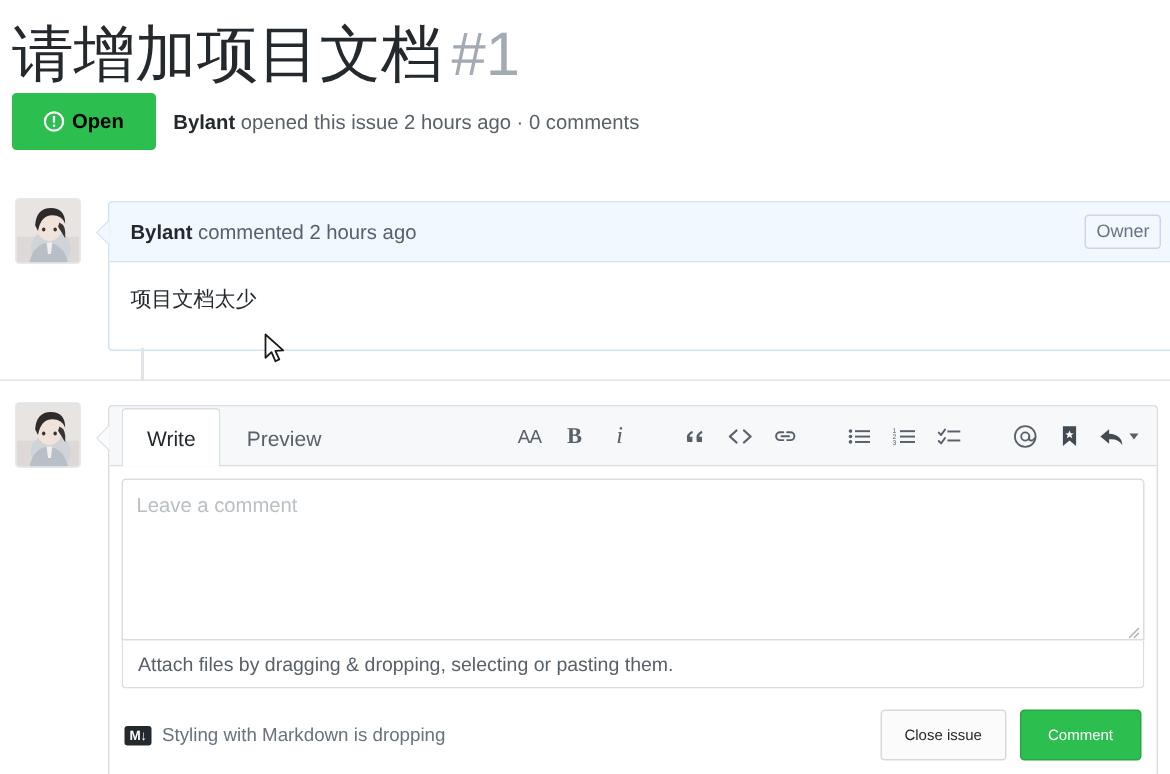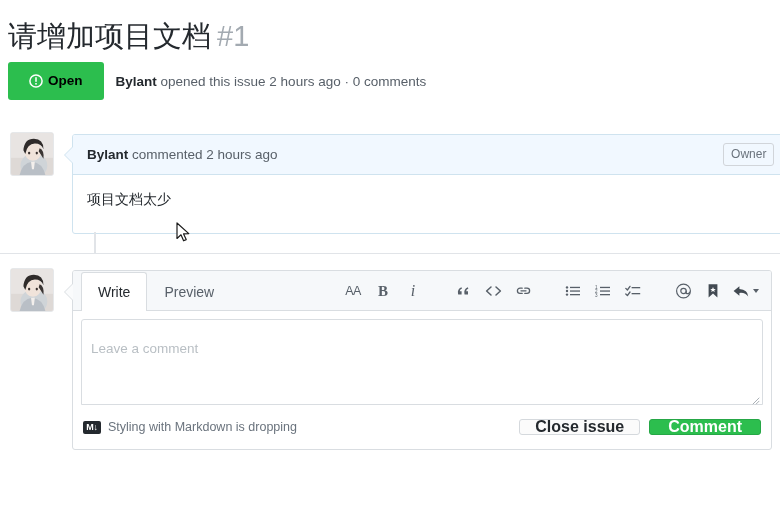--- a/index.html
+++ b/index.html
@@ -14,21 +14,21 @@
     overflow: hidden;
   }
 
   .page { position: relative; width: 780px; height: 516px; }
 
   
   .issue-title {
     position: absolute;
     left: 8px;
     top: 18px;
-    font-size: 29px;
+    font-size: 41px;
     font-weight: 400;
     line-height: 36px;
     color: #24292e;
     white-space: nowrap;
   }
   .issue-title .num {
     color: #a3aab1;
     font-weight: 300;
     margin-left: 6px;
   }
@@ -268,24 +268,24 @@
     border-left: 3.5px solid transparent;
     border-right: 3.5px solid transparent;
     border-top: 4px solid #586069;
     margin-left: 3px;
   }
 
   .form-inner { padding: 8px; }
   .ta-wrap { position: relative; }
   .textarea {
     width: 100%;
-    height: 86px;
+    height: 108px;
     border: 1px solid #d9dde1;
     border-radius: 3px 3px 0 0;
-    padding: 20px 9px;
+    padding: 8px 9px;
     font-size: 13.5px;
     color: #b9bfc4;
     line-height: 18px;
     background: #fff;
   }
   .resize-handle {
     position: absolute;
     right: 3px; bottom: 4px;
     width: 10px; height: 10px;
     pointer-events: none;
@@ -323,25 +323,25 @@
     font-weight: bold;
     letter-spacing: -0.3px;
   }
   .foot-buttons {
     margin-left: auto;
     display: flex;
     align-items: center;
     gap: 9px;
   }
   .btn {
-    height: 16px;
+    height: 34px;
     padding: 0 15px;
     border-radius: 3px;
-    font-size: 16px;
-    font-weight: bold;
+    font-size: 10px;
+    font-weight: normal;
     display: inline-flex;
     align-items: center;
     justify-content: center;
     white-space: nowrap;
   }
   .btn-default {
     background: #fbfbfb;
     border: 1px solid #d5d9dd;
     color: #24292e;
   }
@@ -532,20 +532,21 @@
 
     <div class="form-inner">
       <div class="ta-wrap">
         <div class="textarea">Leave a comment</div>
         <span class="resize-handle">
           <svg width="10" height="10" viewBox="0 0 10 10" aria-hidden="true">
             <path d="M9 3 L3 9 M9 6.2 L6.2 9" stroke="#a9b0b6" stroke-width="1" stroke-linecap="round"></path>
           </svg>
         </span>
       </div>
+      <div class="attach-bar">Attach files by dragging &amp; dropping, selecting or pasting them.</div>
 
       <div class="form-foot">
         <span class="md-note">
           <span class="md-badge">M↓</span>
           <span>Styling with Markdown is dropping</span>
         </span>
         <span class="foot-buttons">
           <span class="btn btn-default">Close issue</span>
           <span class="btn btn-primary">Comment</span>
         </span>

